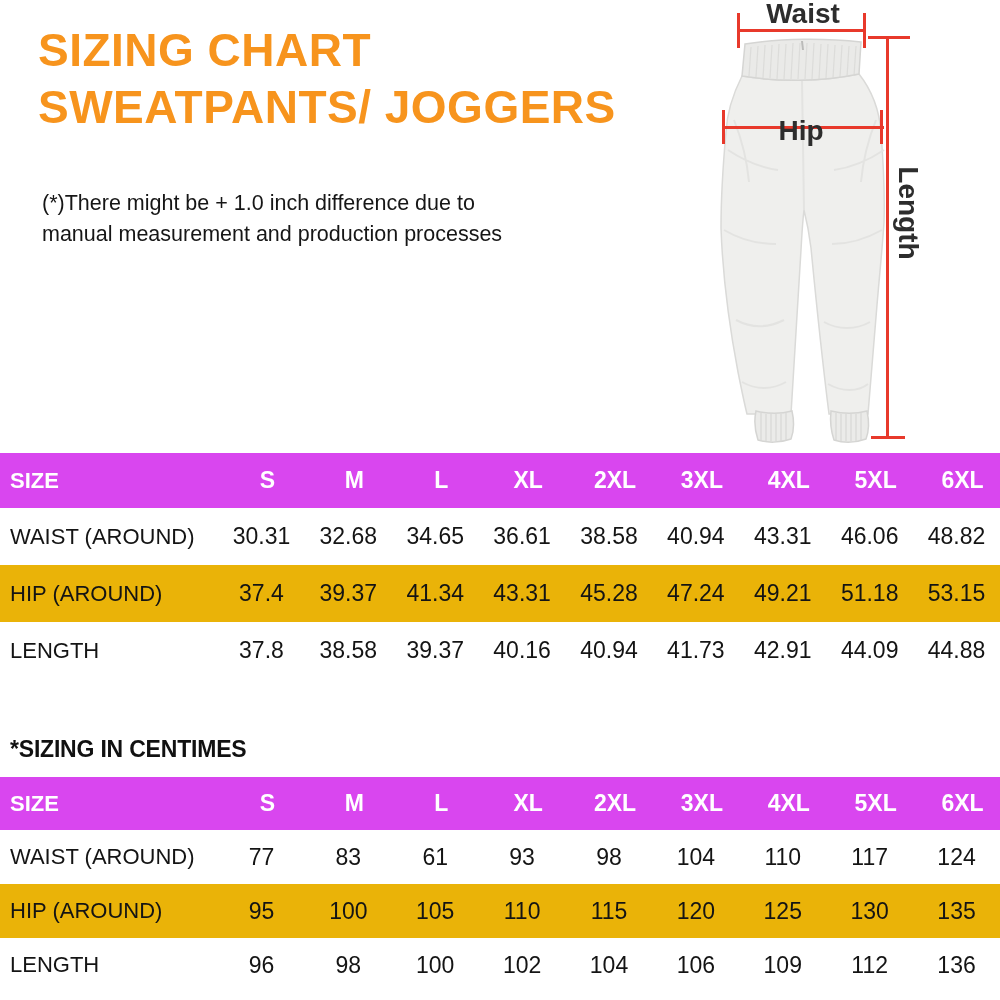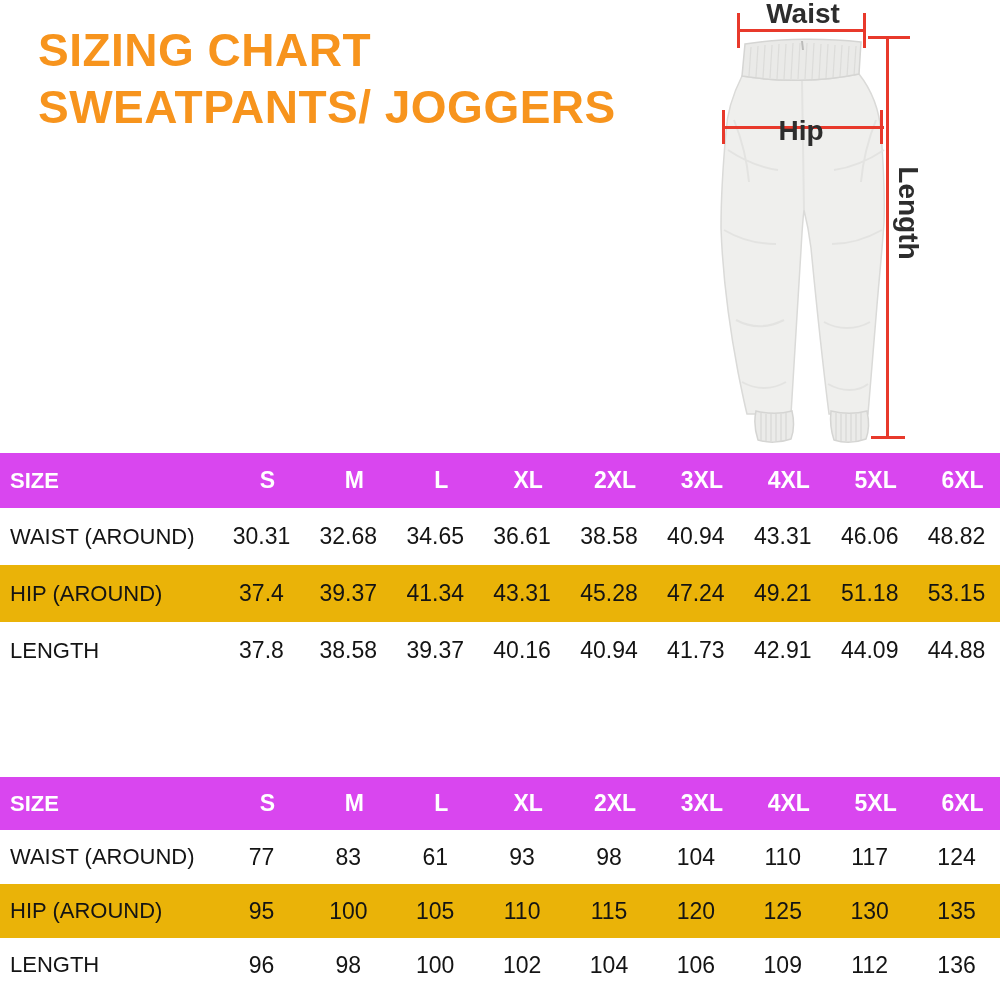--- a/index.html
+++ b/index.html
@@ -60,20 +60,24 @@
 </head>
 <body>
 
 <div class="page">
 
   <h1 class="title">
     <div>SIZING CHART</div>
     <div>SWEATPANTS/ JOGGERS</div>
   </h1>
 
+  <p class="note">
+    <span>(*)There might be + 1.0 inch difference due to</span><br>
+    <span>manual measurement and production processes</span>
+  </p>
 
   <div class="diagram">
     <svg width="1000" height="455" viewBox="0 0 1000 455">
 
       <path d="M726 76
         C716 96 711 112 710 132
         C707 165 705 200 705 228
         C707 285 714 330 722 372
         C726 392 729 406 731 414
         L775 414
@@ -174,20 +178,21 @@
       <div class="td">39.37</div>
       <div class="td">40.16</div>
       <div class="td">40.94</div>
       <div class="td">41.73</div>
       <div class="td">42.91</div>
       <div class="td">44.09</div>
       <div class="td">44.88</div>
     </div>
   </div>
 
+  <div class="cm-label">*SIZING IN CENTIMES</div>
 
   <div class="size-table table-cm">
     <div class="tr th-row">
       <div class="td label">SIZE</div>
       <div class="td">S</div>
       <div class="td">M</div>
       <div class="td">L</div>
       <div class="td">XL</div>
       <div class="td">2XL</div>
       <div class="td">3XL</div>

